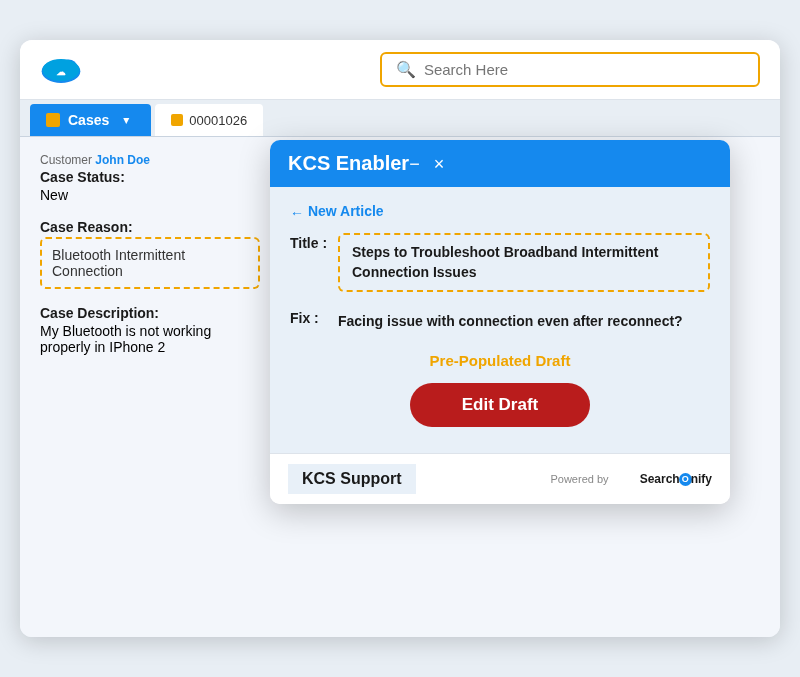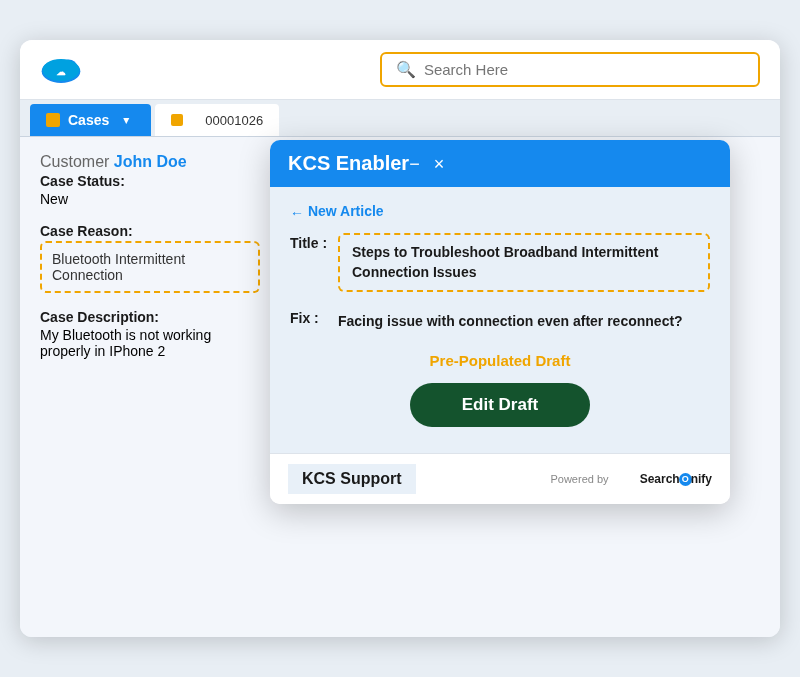--- a/index.html
+++ b/index.html
@@ -100,21 +100,21 @@
       border: none;
       color: #fff;
       padding: 0 6px;
       font-size: 12px;
       cursor: pointer;
     }
 
     .tab-case-number {
       display: flex;
       align-items: center;
-      gap: 22px;
+      gap: 6px;
       padding: 8px 16px;
       font-size: 13px;
       color: #333;
       background: #fff;
       border-radius: 4px 4px 0 0;
       margin: 4px 0 0 4px;
     }
 
     .tab-case-icon {
       background: #f0a500;
@@ -133,21 +133,21 @@
     }
 
     
     .left-panel {
       width: 240px;
       flex-shrink: 0;
       padding-right: 20px;
     }
 
     .customer-label {
-      font-size: 16px;
+      font-size: 12px;
       color: #666;
       margin-bottom: 2px;
     }
 
     .customer-name {
       color: #1589ee;
       font-weight: 600;
     }
 
     .case-title {
@@ -279,21 +279,21 @@
       color: #f0a500;
       font-size: 15px;
       font-weight: 600;
       margin-bottom: 14px;
     }
 
     .edit-draft-btn {
       display: block;
       width: 180px;
       margin: 0 auto 20px auto;
-      background: #14532d;
+      background: #b91c1c;
       color: #fff;
       border: none;
       border-radius: 24px;
       padding: 12px 0;
       font-size: 17px;
       font-weight: 700;
       cursor: pointer;
       text-align: center;
     }
 

